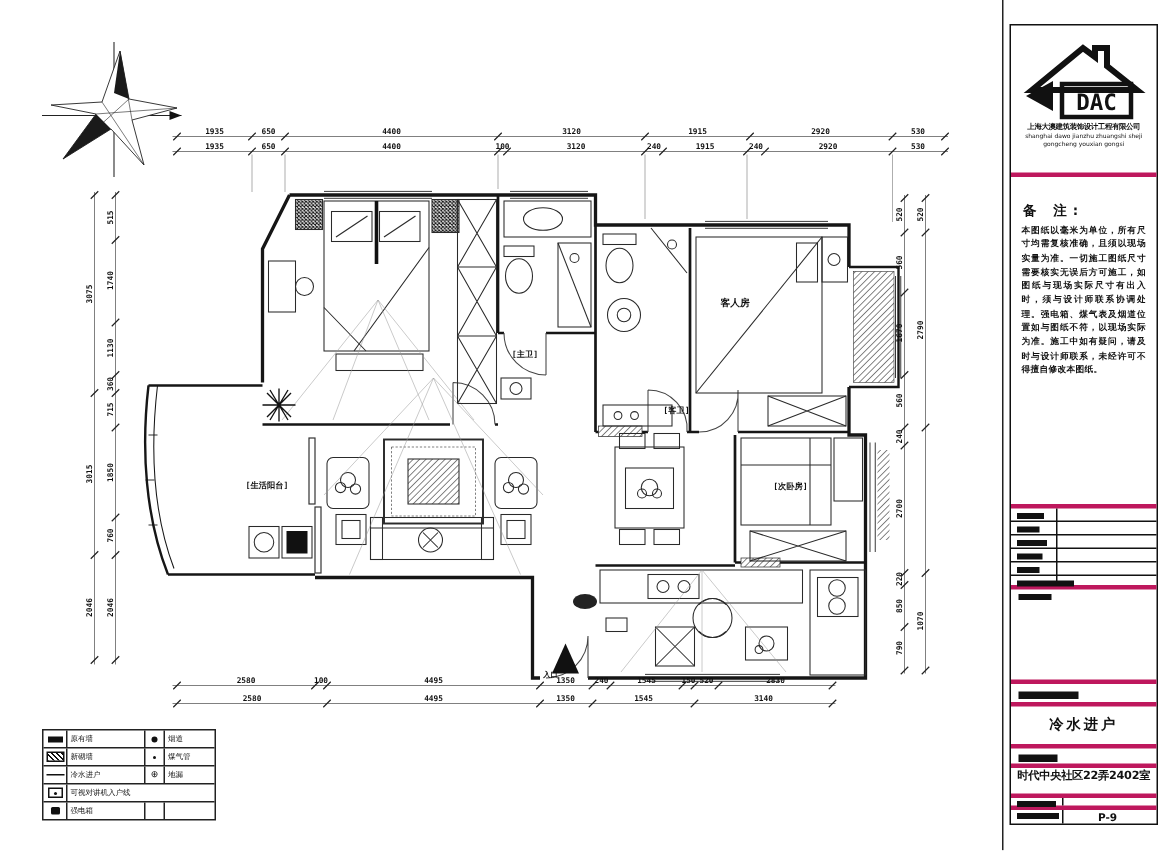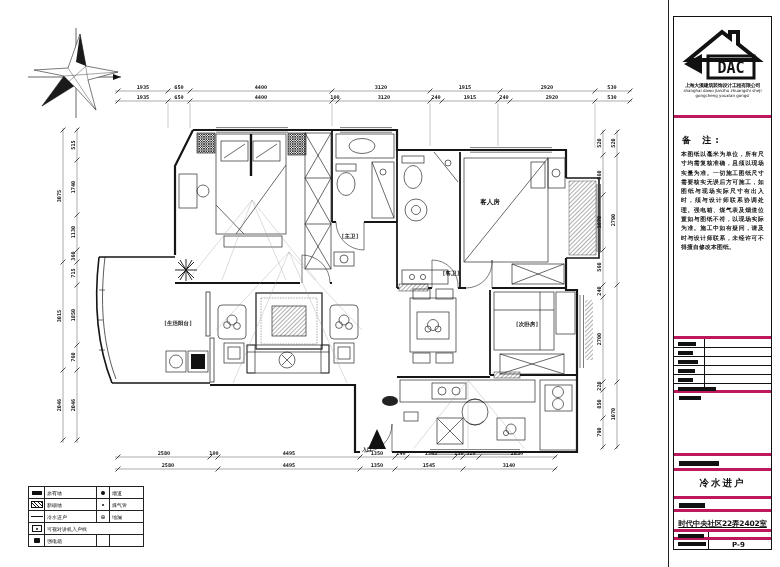--- a/index.html
+++ b/index.html
@@ -426,21 +426,21 @@
     <div class="bar" style="margin:5px 0 0 5px;width:40px;height:5px;"></div>
   </div>
 
   <div class="tb-sec" style="top:454px;height:28px;display:flex;align-items:center;justify-content:center;">
     <div class="tb-title">冷水进户</div>
   </div>
   <div class="tb-sec" style="top:482px;height:13px;">
     <div class="bar" style="margin:4px 0 0 5px;width:26px;height:5px;"></div>
   </div>
 
-  <div class="tb-sec" style="top:495px;height:20px;display:flex;align-items:flex-end;justify-content:center;text-decoration:underline;">
+  <div class="tb-sec" style="top:495px;height:20px;display:flex;align-items:flex-start;justify-content:center;">
     <div class="tb-proj">时代中央社区22弄2402室</div>
   </div>
   <div class="tb-sec" style="top:515px;height:8px;">
     <div style="position:absolute;left:34px;top:0;height:100%;border-left:0.8px solid #111;"></div>
     <div class="bar" style="margin:2px 0 0 4px;width:26px;height:3.5px;"></div>
   </div>
   <div class="tb-sec" style="top:523px;height:9px;border-bottom:none;">
     <div style="position:absolute;left:34px;top:0;height:100%;border-left:0.8px solid #111;"></div>
     <div class="bar" style="position:absolute;left:4px;top:2px;width:28px;height:4px;"></div>
     <div class="tb-sheet" style="position:absolute;left:58px;top:0.5px;">P-9</div>

